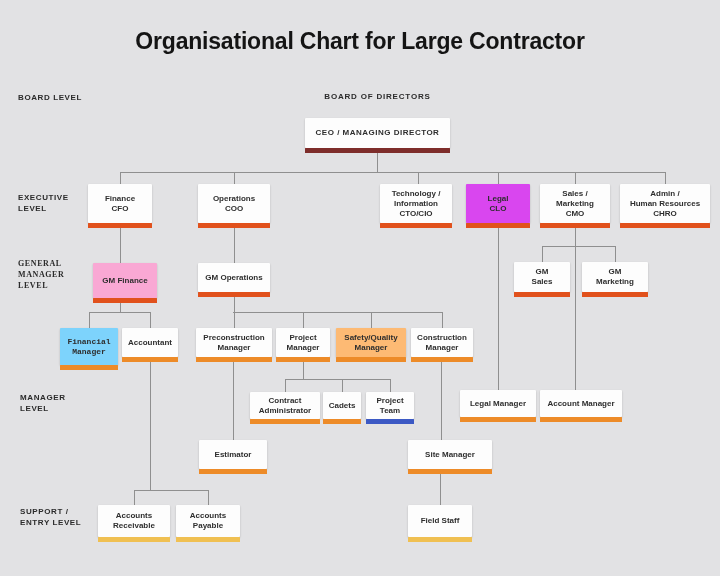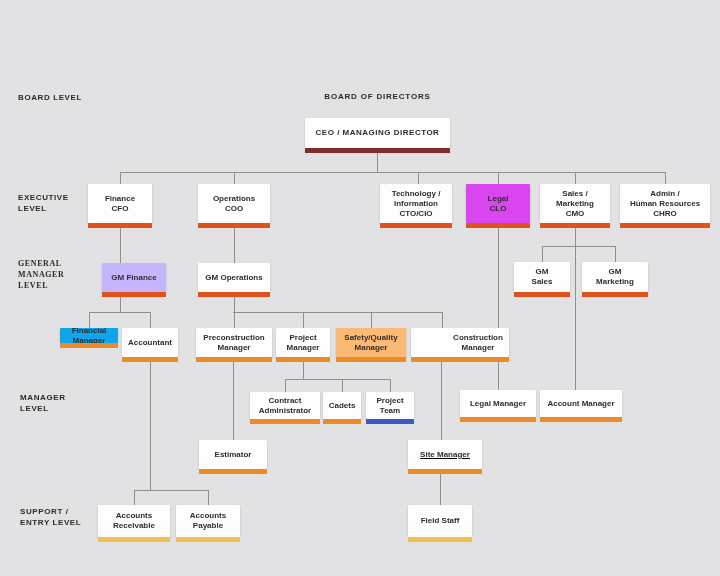--- a/index.html
+++ b/index.html
@@ -52,20 +52,21 @@
     border-radius:0.5px;
   }
   .conn{position:absolute;background:#8f8f8f;z-index:1;}
   .conn.v{width:1px;}
   .conn.h{height:1px;}
 </style>
 </head>
 <body>
 
 <div id="stage">
+  <h1 class="title">Organisational Chart for Large Contractor</h1>
   <div class="board-heading">BOARD OF DIRECTORS</div>
   <div id="levels">
       <div class="level-label" style="left: 18px; top: 92px;">BOARD LEVEL</div>
       <div class="level-label" style="left: 18px; top: 192px;">EXECUTIVE
 LEVEL</div>
       <div class="level-label" style="left: 18px; top: 258px; font-family: Liberation Serif, serif;">GENERAL
 MANAGER
 LEVEL</div>
       <div class="level-label" style="left: 20px; top: 392px;">MANAGER
 LEVEL</div>
@@ -141,39 +142,39 @@
 Marketing
 CMO</div>
         <div class="node-bar" style="background: rgb(225, 81, 28);"></div>
       </div>
       <div class="node" style="left: 620px; top: 184px; width: 90px; height: 39px; background: rgb(253, 253, 253);">
         <div class="node-label">Admin /
 Human Resources
 CHRO</div>
         <div class="node-bar" style="background: rgb(225, 81, 28);"></div>
       </div>
-      <div class="node" style="left: 102px; top: 263px; width: 64px; height: 29px; background: #c4b5fd;">
+      <div class="node" style="left: 93px; top: 263px; width: 64px; height: 35px; background: #f9a8d4;">
         <div class="node-label">GM Finance</div>
         <div class="node-bar" style="background: rgb(225, 81, 28);"></div>
       </div>
       <div class="node" style="left: 198px; top: 263px; width: 72px; height: 29px; background: rgb(253, 253, 253);">
         <div class="node-label">GM Operations</div>
         <div class="node-bar" style="background: rgb(225, 81, 28);"></div>
       </div>
       <div class="node" style="left: 514px; top: 262px; width: 56px; height: 30px; background: rgb(253, 253, 253);">
         <div class="node-label">GM
 Sales</div>
         <div class="node-bar" style="background: rgb(225, 81, 28);"></div>
       </div>
       <div class="node" style="left: 582px; top: 262px; width: 66px; height: 30px; background: rgb(253, 253, 253);">
         <div class="node-label">GM
 Marketing</div>
         <div class="node-bar" style="background: rgb(225, 81, 28);"></div>
       </div>
-      <div class="node" style="left: 60px; top: 328px; width: 58px; height: 15px; background: #0ea5e9;">
+      <div class="node" style="left: 60px; top: 328px; width: 58px; height: 37px; background: #7dd3fc; font-family: Liberation Mono, monospace;">
         <div class="node-label">Financial
 Manager</div>
         <div class="node-bar" style="background: rgb(237, 139, 40);"></div>
       </div>
       <div class="node" style="left: 122px; top: 328px; width: 56px; height: 29px; background: rgb(253, 253, 253);">
         <div class="node-label">Accountant</div>
         <div class="node-bar" style="background: rgb(237, 139, 40);"></div>
       </div>
       <div class="node" style="left: 196px; top: 328px; width: 76px; height: 29px; background: rgb(253, 253, 253);">
         <div class="node-label">Preconstruction
@@ -183,21 +184,21 @@
       <div class="node" style="left: 276px; top: 328px; width: 54px; height: 29px; background: rgb(253, 253, 253);">
         <div class="node-label">Project
 Manager</div>
         <div class="node-bar" style="background: rgb(237, 139, 40);"></div>
       </div>
       <div class="node" style="left: 336px; top: 328px; width: 70px; height: 29px; background: #fdba74;">
         <div class="node-label">Safety/Quality
 Manager</div>
         <div class="node-bar" style="background: rgb(237, 139, 40);"></div>
       </div>
-      <div class="node" style="left: 411px; top: 328px; width: 62px; height: 29px; background: rgb(253, 253, 253); padding-left: 36px;">
+      <div class="node" style="left: 411px; top: 328px; width: 62px; height: 29px; background: rgb(253, 253, 253);">
         <div class="node-label">Construction
 Manager</div>
         <div class="node-bar" style="background: rgb(237, 139, 40);"></div>
       </div>
       <div class="node" style="left: 250px; top: 392px; width: 70px; height: 27px; background: rgb(253, 253, 253);">
         <div class="node-label">Contract
 Administrator</div>
         <div class="node-bar" style="background: rgb(237, 139, 40);"></div>
       </div>
       <div class="node" style="left: 323px; top: 392px; width: 38px; height: 27px; background: rgb(253, 253, 253);">
@@ -214,21 +215,21 @@
         <div class="node-bar" style="background: rgb(237, 139, 40);"></div>
       </div>
       <div class="node" style="left: 540px; top: 390px; width: 82px; height: 27px; background: rgb(253, 253, 253);">
         <div class="node-label">Account Manager</div>
         <div class="node-bar" style="background: rgb(237, 139, 40);"></div>
       </div>
       <div class="node" style="left: 199px; top: 440px; width: 68px; height: 29px; background: rgb(253, 253, 253);">
         <div class="node-label">Estimator</div>
         <div class="node-bar" style="background: rgb(237, 139, 40);"></div>
       </div>
-      <div class="node" style="left: 408px; top: 440px; width: 74px; height: 29px; background: rgb(253, 253, 253); text-decoration: underline;">
+      <div class="node" style="left: 408px; top: 440px; width: 84px; height: 29px; background: rgb(253, 253, 253);">
         <div class="node-label">Site Manager</div>
         <div class="node-bar" style="background: rgb(237, 139, 40);"></div>
       </div>
       <div class="node" style="left: 98px; top: 505px; width: 72px; height: 32px; background: rgb(253, 253, 253);">
         <div class="node-label">Accounts
 Receivable</div>
         <div class="node-bar" style="background: rgb(240, 192, 82);"></div>
       </div>
       <div class="node" style="left: 176px; top: 505px; width: 64px; height: 32px; background: rgb(253, 253, 253);">
         <div class="node-label">Accounts

